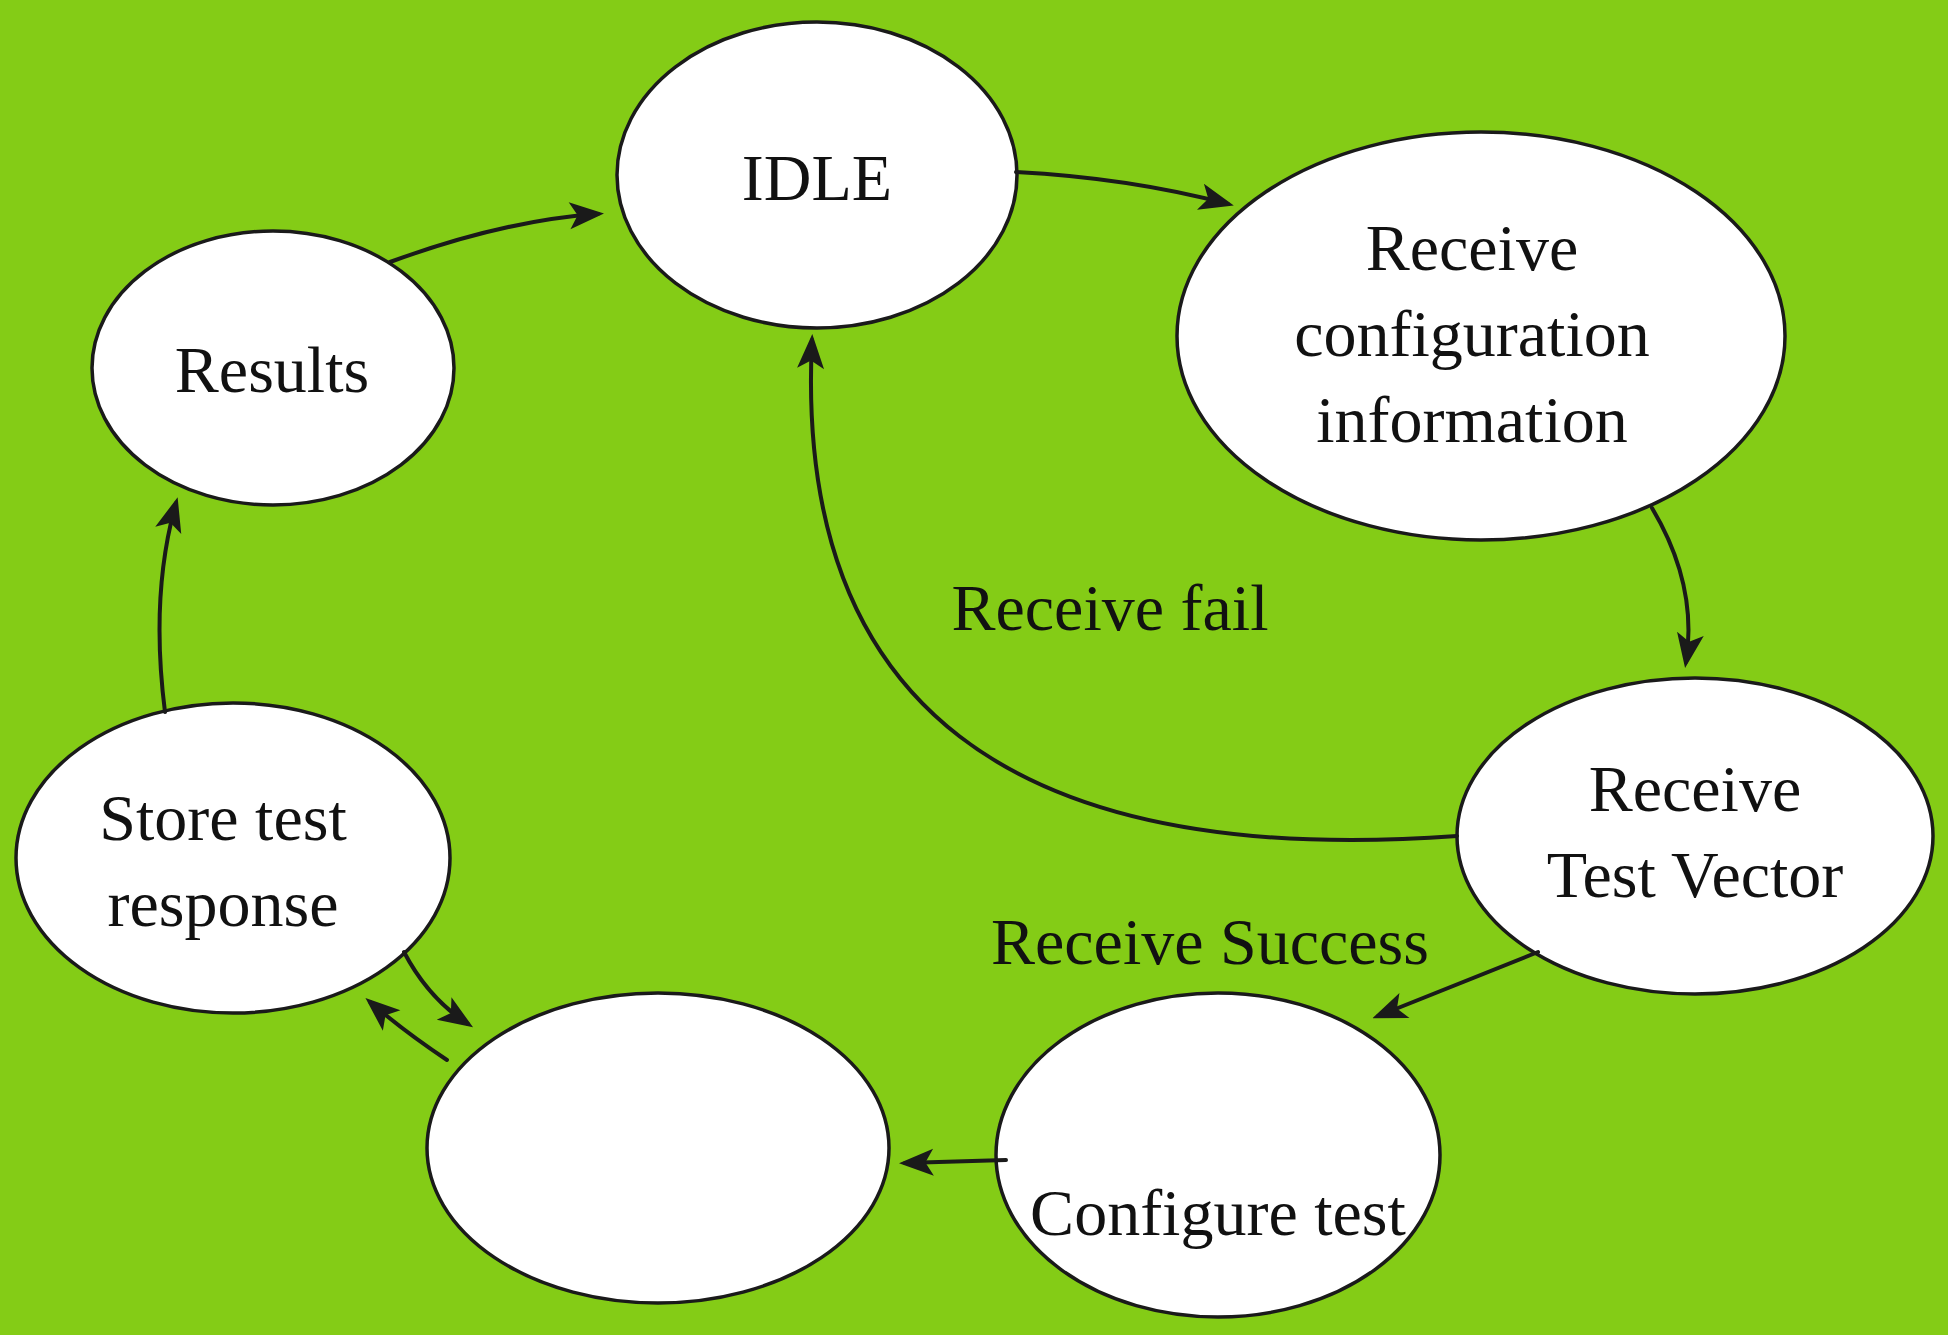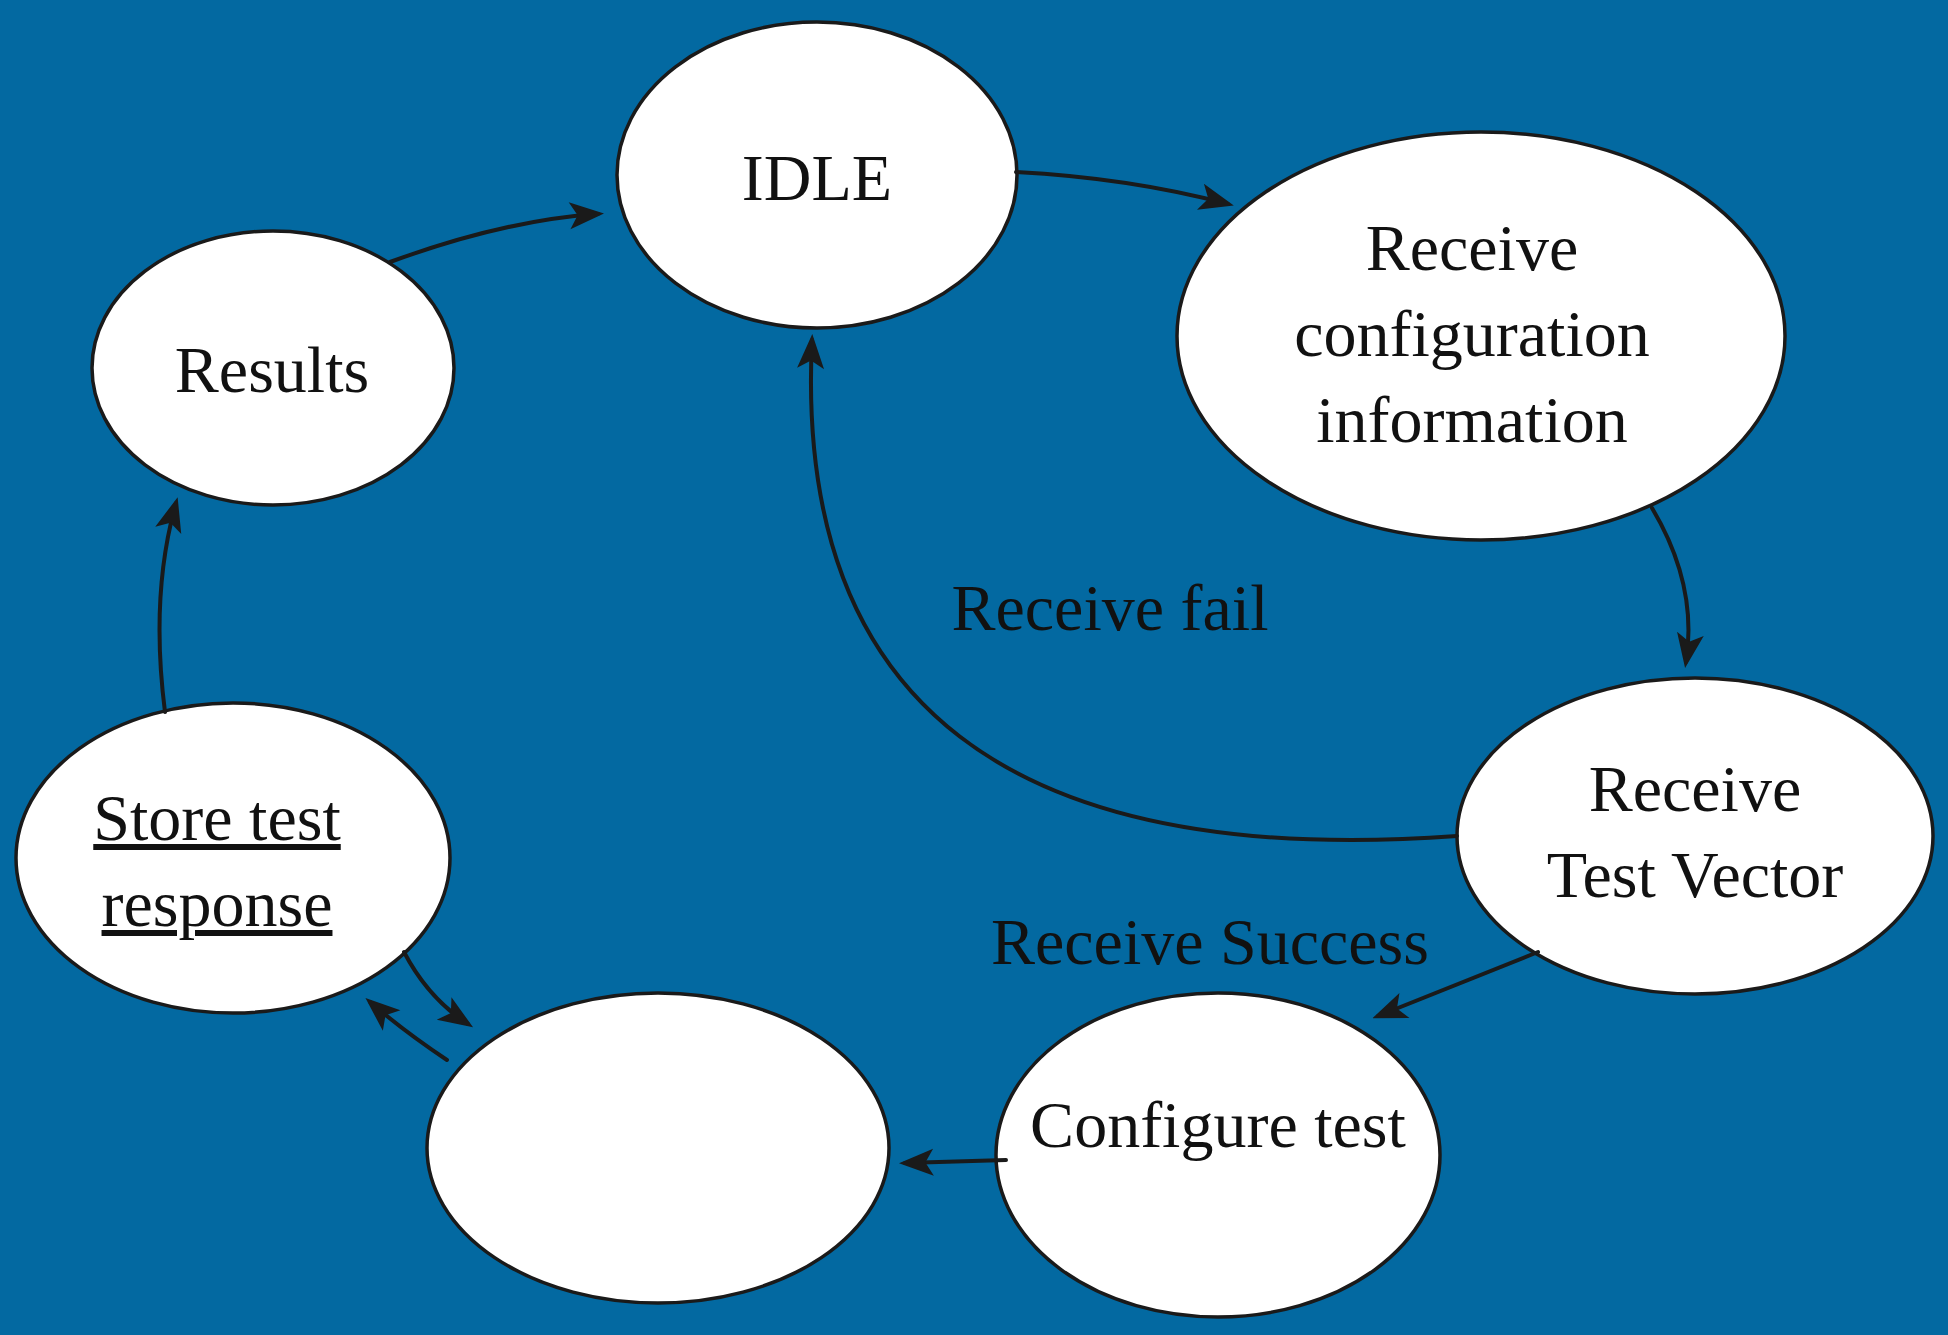--- a/index.html
+++ b/index.html
@@ -1,20 +1,20 @@
 <!DOCTYPE html>
 <html><head>
 <meta charset="utf-8">
 <style>
   html, body { margin: 0; padding: 0; background: #ffffff; }
   .canvas {
     position: relative;
     width: 1948px;
     height: 1335px;
-    background: #0369a1;
+    background: #84cc16;
     font-family: "Liberation Serif", "DejaVu Serif", serif;
     color: #111111;
     overflow: hidden;
   }
   .diagram-svg {
     position: absolute;
     left: 0; top: 0;
     width: 1948px;
     height: 1335px;
   }
@@ -70,26 +70,26 @@
     <div>Receive</div>
     <div>configuration</div>
     <div>information</div>
   </div>
 
   <div class="state-label" style="left:1695px; top:832px;">
     <div>Receive</div>
     <div>Test Vector</div>
   </div>
 
-  <div class="state-label" style="left:1218px; top:1125px;text-align:right;">
+  <div class="state-label" style="left:1218px; top:1213px;text-align:right;">
     <div>Configure test</div>
   </div>
 
 
-  <div class="state-label" style="left:217px; top:861px;text-decoration:underline;">
+  <div class="state-label" style="left:223px; top:861px;">
     <div>Store test</div>
     <div>response</div>
   </div>
 
   <div class="state-label" style="left:272px; top:370px;">
     <div>Results</div>
   </div>
 
   <div class="edge-label" style="left:1110px; top:608px;">Receive fail</div>
 

